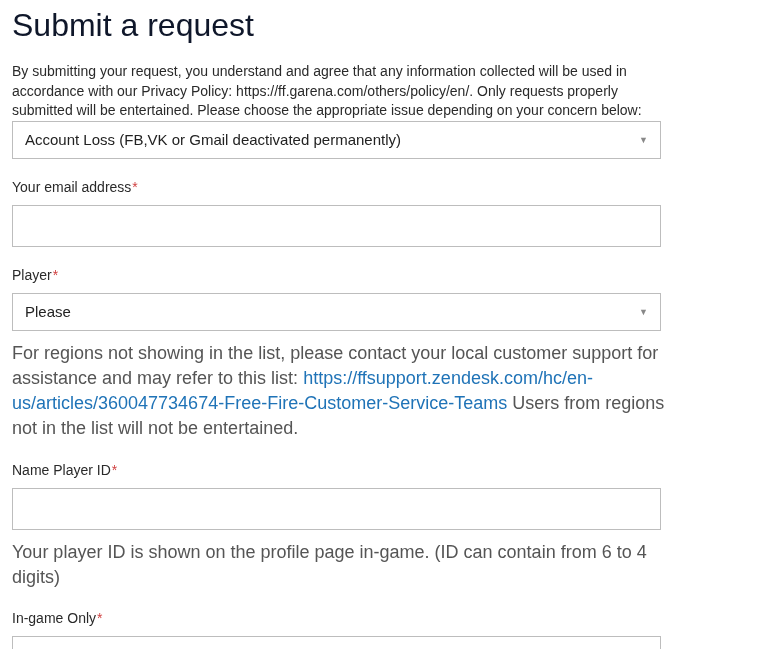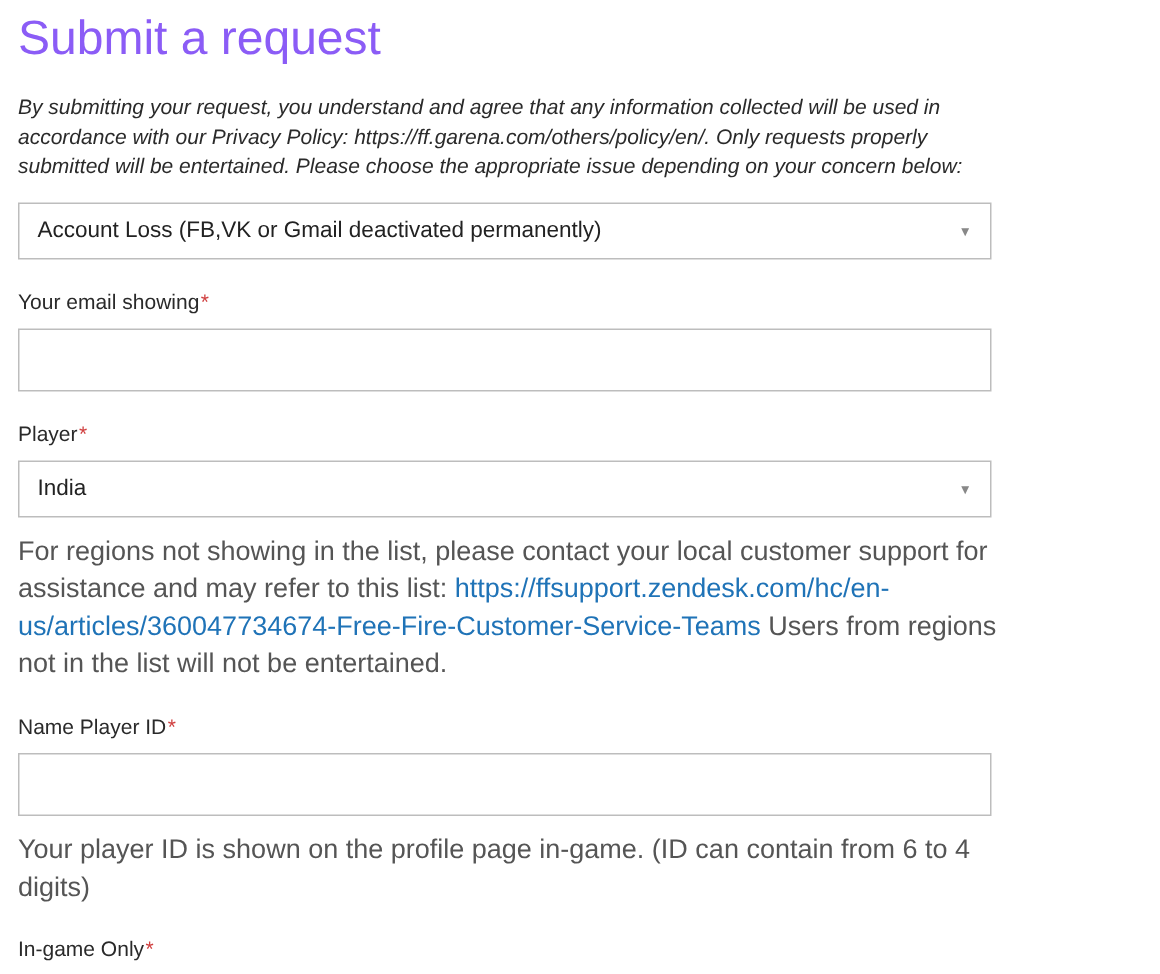--- a/index.html
+++ b/index.html
@@ -10,31 +10,29 @@
     body {
       font-family: "Segoe UI", Arial, sans-serif;
       background: #ffffff;
       color: #2a2a2a;
       padding: 5px 12px 20px 12px;
       width: 773px;
     }
     h1 {
       font-size: 32px;
       font-weight: 400;
-      color: #8b5cf6;
+      color: #0f172a;
       margin-bottom: 18px;
       margin-top: 2px;
     }
     .intro {
       font-size: 14px;
       color: #2a2a2a;
       line-height: 1.4;
-      margin-bottom: 14px;
       max-width: 660px;
-      font-style: italic;
     }
     label.field-label {
       display: block;
       font-size: 14px;
       color: #2a2a2a;
       margin-bottom: 10px;
       margin-top: 20px;
     }
     .asterisk {
       color: #d04040;
@@ -95,29 +93,29 @@
 <h1>Submit a request</h1>
 
 <p class="intro">By submitting your request, you understand and agree that any information collected will be used in accordance with our Privacy Policy: https://ff.garena.com/others/policy/en/. Only requests properly submitted will be entertained. Please choose the appropriate issue depending on your concern below:</p>
 
 <div class="select-box">
   <span>Account Loss (FB,VK or Gmail deactivated permanently)</span>
   <span class="chevron">▼</span>
 </div>
 
 <label class="field-label spacer-top">
-  <span>Your email showing</span><span class="asterisk">*</span>
+  <span>Your email address</span><span class="asterisk">*</span>
 </label>
 <input type="text" class="text-input" value="" style="">
 
 <label class="field-label">
   <span>Player</span><span class="asterisk">*</span>
 </label>
 <div class="select-box">
-  <span>India</span>
+  <span>Please</span>
   <span class="chevron">▼</span>
 </div>
 <p class="hint">
   <span>For regions not showing in the list, please contact your local customer support for assistance and may refer to this list: </span><a href="#">https://ffsupport.zendesk.com/hc/en-us/articles/360047734674-Free-Fire-Customer-Service-Teams</a><span> Users from regions not in the list will not be entertained.</span>
 </p>
 
 <label class="field-label spacer-top">
   <span>Name Player ID</span><span class="asterisk">*</span>
 </label>
 <input type="text" class="text-input" value="" style="">

